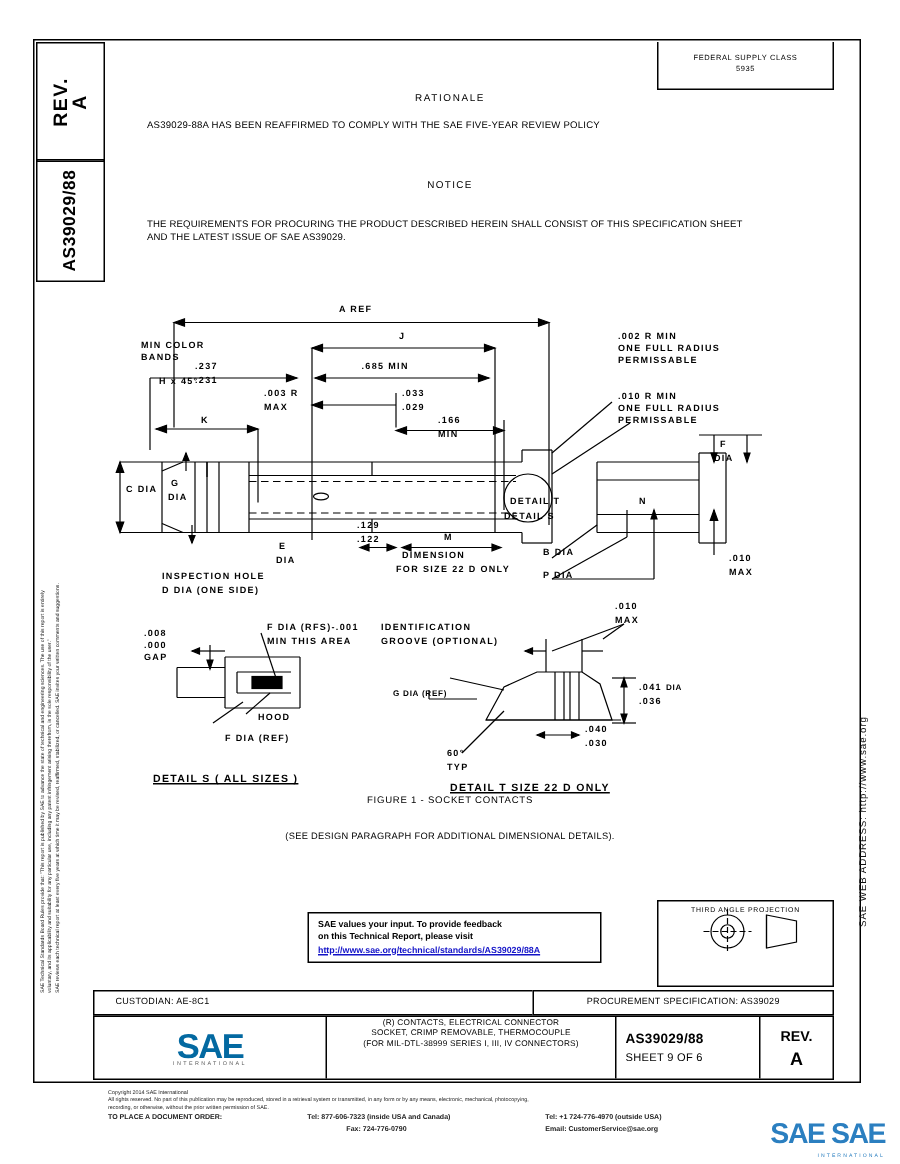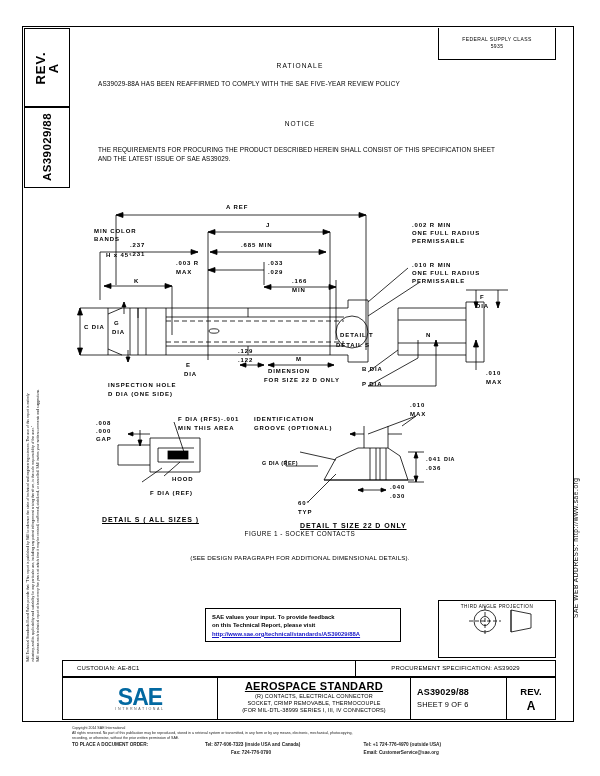--- a/index.html
+++ b/index.html
@@ -380,21 +380,20 @@
 
   <div class="cust">CUSTODIAN: AE-8C1</div>
   <div class="proc">PROCUREMENT SPECIFICATION: AS39029</div>
 
   <div class="tblock">
     <div class="tb-logo">
       <div class="sae-logo">SAE</div>
       <div class="sae-sub">INTERNATIONAL</div>
     </div>
     <div class="tb-mid">
-      <div class="as">AEROSPACE STANDARD</div>
       <div class="sub">
         <div>(R) CONTACTS, ELECTRICAL CONNECTOR</div>
         <div>SOCKET, CRIMP REMOVABLE, THERMOCOUPLE</div>
         <div>(FOR MIL-DTL-38999 SERIES I, III, IV CONNECTORS)</div>
       </div>
     </div>
     <div class="tb-no">
       <div class="n">AS39029/88</div>
       <div class="s">SHEET 9 OF 6</div>
     </div>
@@ -414,14 +413,18 @@
         <div class="b">Tel: 877-606-7323 (inside USA and Canada)</div>
         <div class="b" style="padding-top:3px;padding-left:26px;">Fax: 724-776-0790</div>
       </div>
       <div class="fg3">
         <div class="b">Tel: +1 724-776-4970 (outside USA)</div>
         <div class="b" style="padding-top:3px;">Email: CustomerService@sae.org</div>
       </div>
     </div>
   </div>
 
+  <div class="wm">
+    <div class="big">SAE SAE</div>
+    <div class="sm2">INTERNATIONAL</div>
+  </div>
 
 </div>
 
 </body></html>

